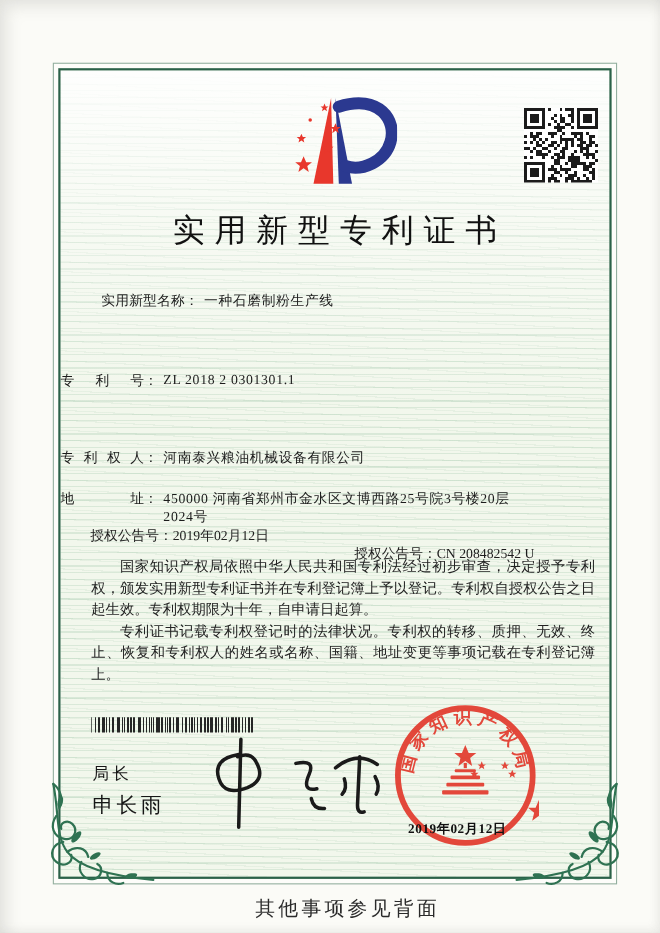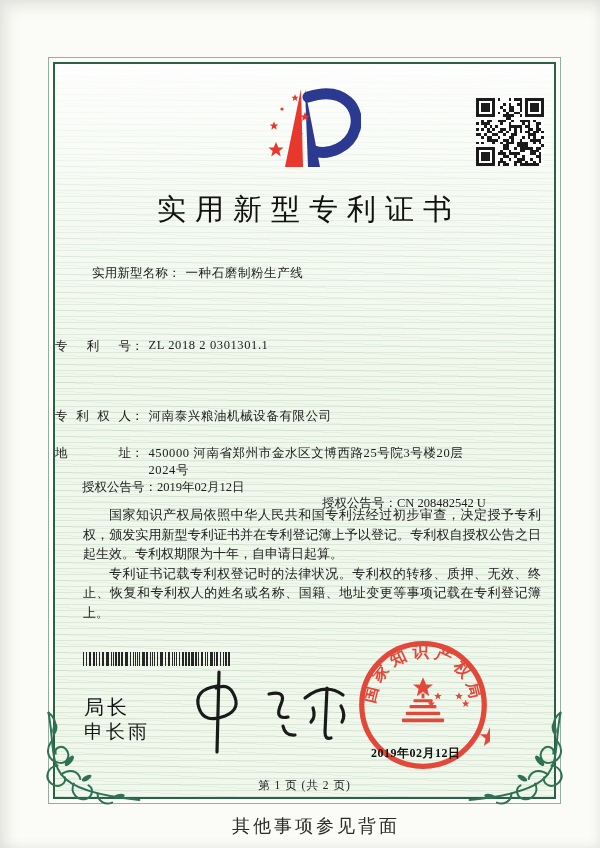--- a/index.html
+++ b/index.html
@@ -48,21 +48,21 @@
   .row-y0 { top:201px;margin-left:37px; } .row-y1 { top:238px; } .row-y2 { top:274px; }
   .row-y3 { top:309px; } .row-y4 { top:344px; } .row-y5 { top:381px; }
   .grant-row { position:absolute; left:27px; top:415px; font-size:12.5px; white-space:nowrap; }
   .grant-col2 { position:absolute; left:240px; top:16px; }
   .paras {
     position:absolute; left:28px; top:441px; width:458px;
     font-size:13px; line-height:19.5px; text-align:justify; color:#222;
   }
   .paras p { text-indent:2em; }
   .barcode { position:absolute; left:28px; top:588px; width:152px; height:14px; }
-  .signer-title { position:absolute; left:29px; top:630px; font-size:20px; letter-spacing:3px; color:#161616; }
+  .signer-title { position:absolute; left:29px; top:630px; font-size:15px; letter-spacing:3px; color:#161616; }
   .signer-name  { position:absolute; left:29px; top:655px; font-size:19px; letter-spacing:3px; color:#161616; }
   .signature { position:absolute; left:118px; top:600px; width:180px; height:95px; }
   .seal { position:absolute; left:301px; top:574px; width:134px; height:134px; opacity:0.93; }
   .seal-date {
     position:absolute; left:316px; top:681px; width:110px;
     font-size:12px; font-weight:700; letter-spacing:0.5px; color:#111; z-index:3;
     white-space:nowrap;
   }
   .page-num {
     position:absolute; left:0; top:714px; width:100%; text-align:center;
@@ -444,21 +444,20 @@
           <rect x="56" y="70" width="28" height="3.5" rx="1"></rect>
           <rect x="52" y="77" width="36" height="3.5" rx="1"></rect>
           <rect x="48" y="84" width="44" height="4" rx="1"></rect>
           <rect x="60" y="64" width="20" height="3" rx="1"></rect>
           <rect x="68.5" y="58" width="3" height="5"></rect>
         </g>
       </svg>
     </div>
     <div class="seal-date">2019年02月12日</div>
 
-    <div class="page-num">第 1 页 (共 2 页)</div>
 
     <div class="flourish fl-left">
       <svg width="100" height="100" viewBox="0 0 110 110">
         <g fill="none" stroke="#2f7252" stroke-width="2.2" stroke-linecap="round">
           <path d="M6 4 C12 34 8 56 20 72 C32 88 62 96 106 100"></path>
           <path d="M9 36 c-7 10 -3 21 8 23 c10 2 14 -9 8 -15 c-5 -5 -13 -1 -11 5"></path>
           <path d="M16 62 c-11 2 -15 13 -7 20 c7 6 17 1 15 -7"></path>
           <path d="M34 82 c-5 10 4 19 13 17 c8 -2 9 -12 3 -15"></path>
           <path d="M60 93 c0 9 9 13 16 10"></path>
           <path d="M20 72 c9 -7 19 -4 21 5"></path>

